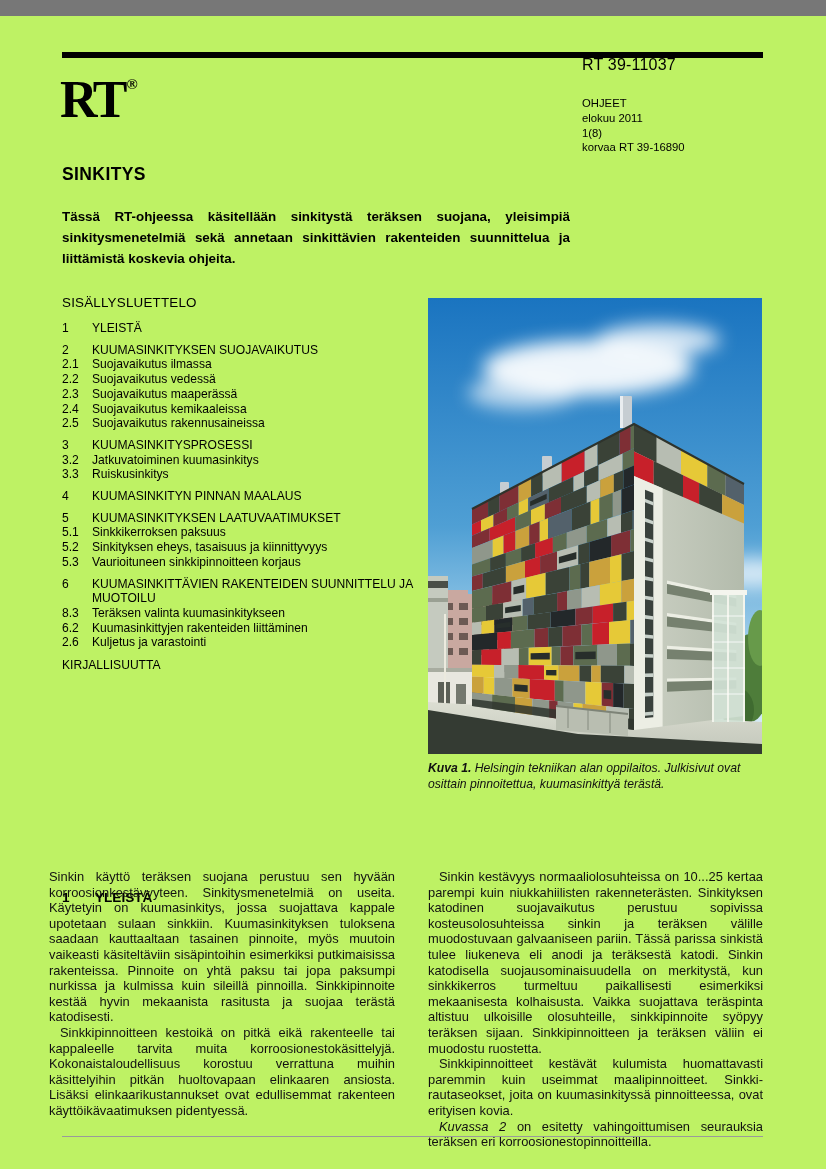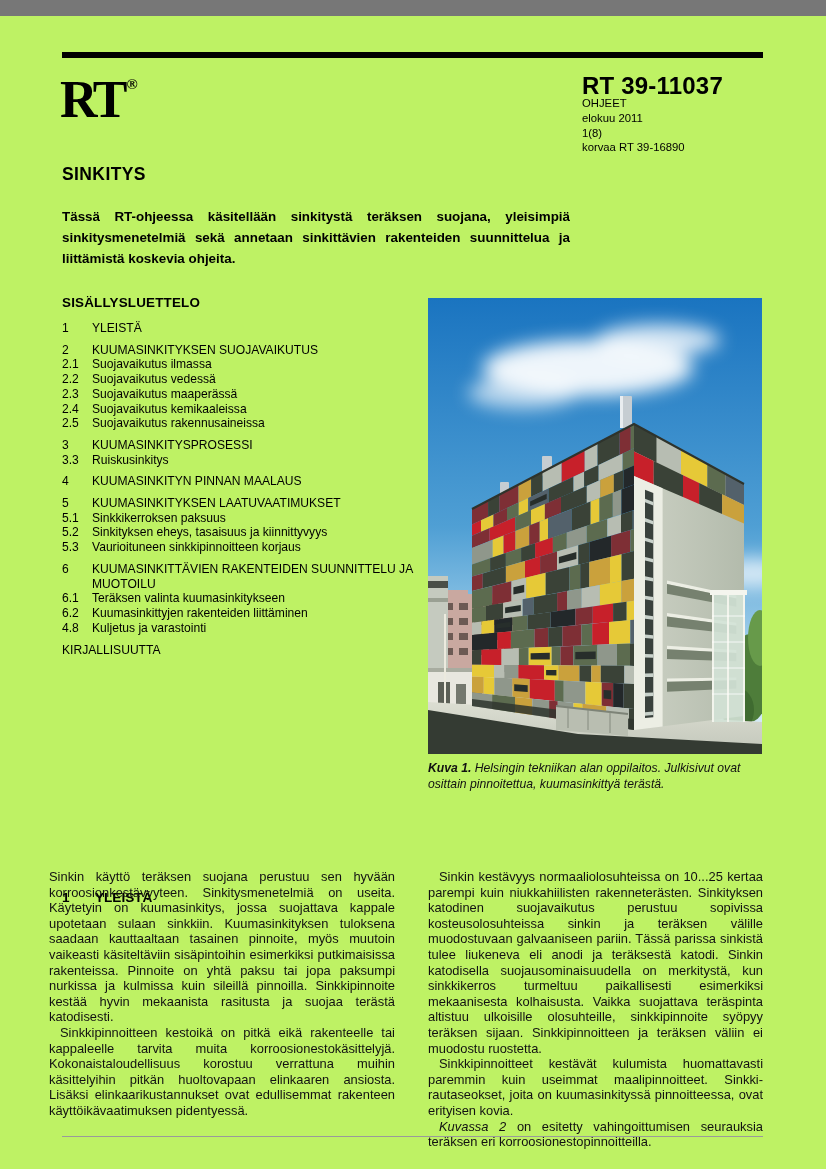--- a/index.html
+++ b/index.html
@@ -7,29 +7,29 @@
     position:relative;width:826px;height:1169px;background:#bef264;
     margin:16px auto;overflow:hidden;
     font-family:"Liberation Sans",sans-serif;color:#141414;
   }
   .abs{position:absolute;}
   
   .topbar{left:62px;top:36px;width:701px;height:6px;background:#000;}
   .logo{left:60px;top:42px;font-family:"Liberation Serif",serif;font-weight:bold;
         font-size:52px;line-height:52px;letter-spacing:-3px;color:#000;}
   .logo .reg{font-size:15px;vertical-align:28px;letter-spacing:0;margin-left:2px;}
-  .docnum{left:582px;top:56px;font-size:24px;font-weight:bold;color:#000;letter-spacing:.2px;}
+  .docnum{left:582px;top:40px;font-size:16px;font-weight:normal;color:#000;letter-spacing:.2px;}
   .docmeta{left:582px;top:80px;font-size:11.3px;line-height:14.8px;color:#000;}
   
   .title{left:62px;top:148px;font-size:17.5px;font-weight:bold;letter-spacing:.4px;color:#000;}
   .intro{left:62px;top:190px;width:508px;font-size:13.4px;font-weight:bold;
          line-height:21px;text-align:justify;color:#000;}
   
   .toc{left:62px;top:279px;width:356px;font-size:12.1px;color:#000;}
-  .toc-h{font-size:13.4px;font-weight:bold;letter-spacing:.2px;margin-bottom:11px;}
+  .toc-h{font-size:13.4px;font-weight:normal;letter-spacing:.2px;margin-bottom:11px;}
   .toc-item{display:flex;line-height:14.7px;}
   .toc-item .n{width:30px;flex:0 0 30px;}
   .toc-item .l{flex:1;}
   .toc-sec{margin-top:7px;}
   .toc-plain{margin-top:8px;line-height:14.7px;}
   
   .photo{left:428px;top:282px;width:334px;height:456px;}
   .caption{left:428px;top:745px;width:335px;font-size:12.2px;font-style:italic;
            line-height:15.6px;color:#111;}
   .caption b{font-style:italic;}
@@ -93,20 +93,24 @@
       </div>
     <div class="toc-item">
         <span class="n">2.5</span>
         <span class="l">Suojavaikutus rakennusaineissa</span>
       </div>
     <div class="toc-item toc-sec">
         <span class="n">3</span>
         <span class="l">KUUMASINKITYSPROSESSI</span>
       </div>
     <div class="toc-item">
+        <span class="n">3.2</span>
+        <span class="l">Jatkuvatoiminen kuumasinkitys</span>
+      </div>
+    <div class="toc-item">
         <span class="n">3.3</span>
         <span class="l">Ruiskusinkitys</span>
       </div>
     <div class="toc-item toc-sec">
         <span class="n">4</span>
         <span class="l">KUUMASINKITYN PINNAN MAALAUS</span>
       </div>
     <div class="toc-item toc-sec">
         <span class="n">5</span>
         <span class="l">KUUMASINKITYKSEN LAATUVAATIMUKSET</span>
@@ -121,29 +125,29 @@
       </div>
     <div class="toc-item">
         <span class="n">5.3</span>
         <span class="l">Vaurioituneen sinkkipinnoitteen korjaus</span>
       </div>
     <div class="toc-item toc-sec">
         <span class="n">6</span>
         <span class="l">KUUMASINKITTÄVIEN RAKENTEIDEN SUUNNITTELU JA MUOTOILU</span>
       </div>
     <div class="toc-item">
-        <span class="n">6.1</span>
+        <span class="n">8.3</span>
         <span class="l">Teräksen valinta kuumasinkitykseen</span>
       </div>
     <div class="toc-item">
         <span class="n">6.2</span>
         <span class="l">Kuumasinkittyjen rakenteiden liittäminen</span>
       </div>
     <div class="toc-item">
-        <span class="n">4.8</span>
+        <span class="n">2.6</span>
         <span class="l">Kuljetus ja varastointi</span>
       </div>
     <div class="toc-plain">KIRJALLISUUTTA</div>
   </div>
 
   <svg class="abs photo" viewBox="0 0 334 456" width="334" height="456" aria-hidden="true">
     <defs>
       <linearGradient id="skyg" x1="0" y1="0" x2="0" y2="1">
         <stop offset="0" stop-color="#1a74c0"></stop>
         <stop offset="0.5" stop-color="#4f9fd4"></stop>

